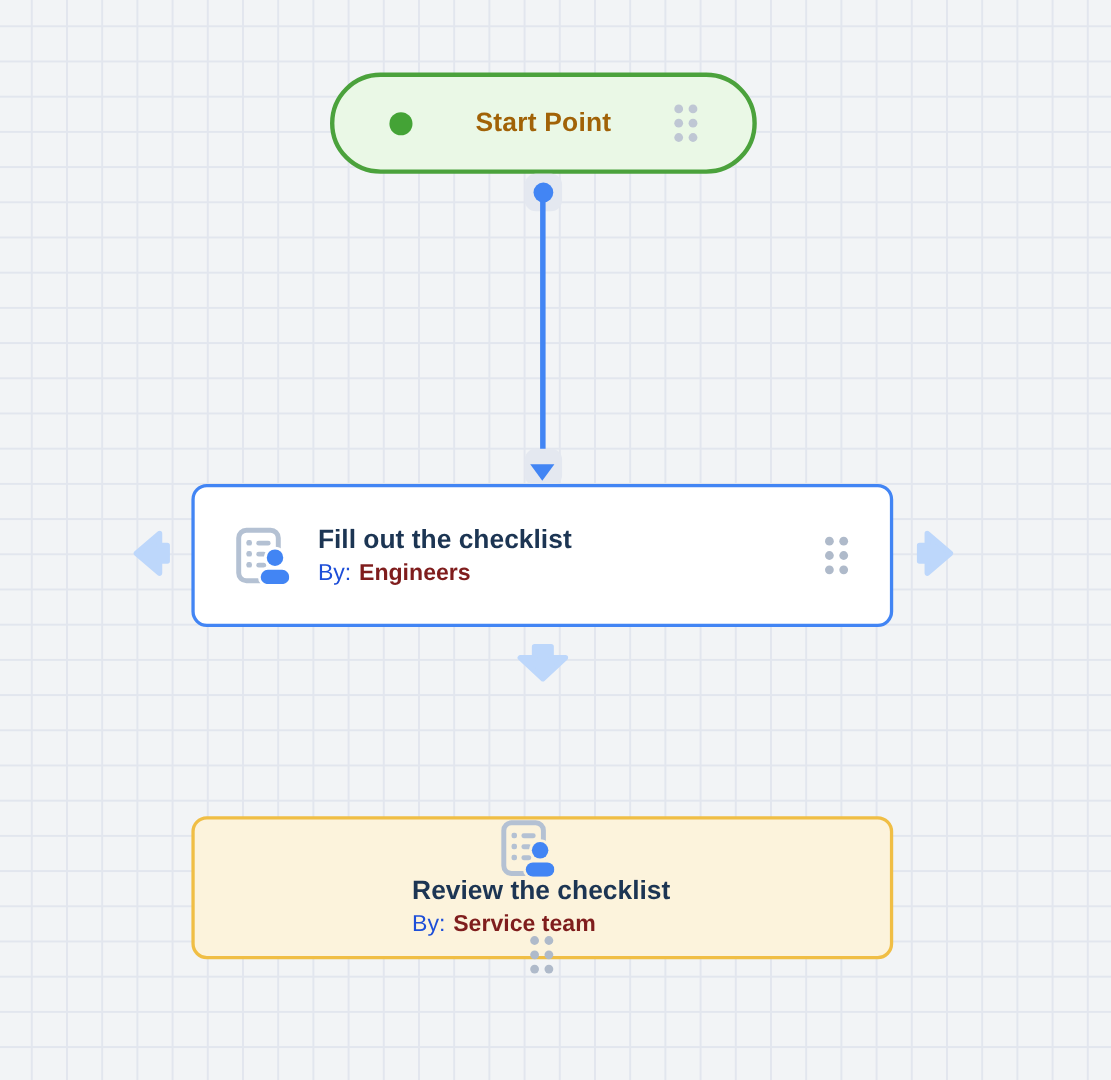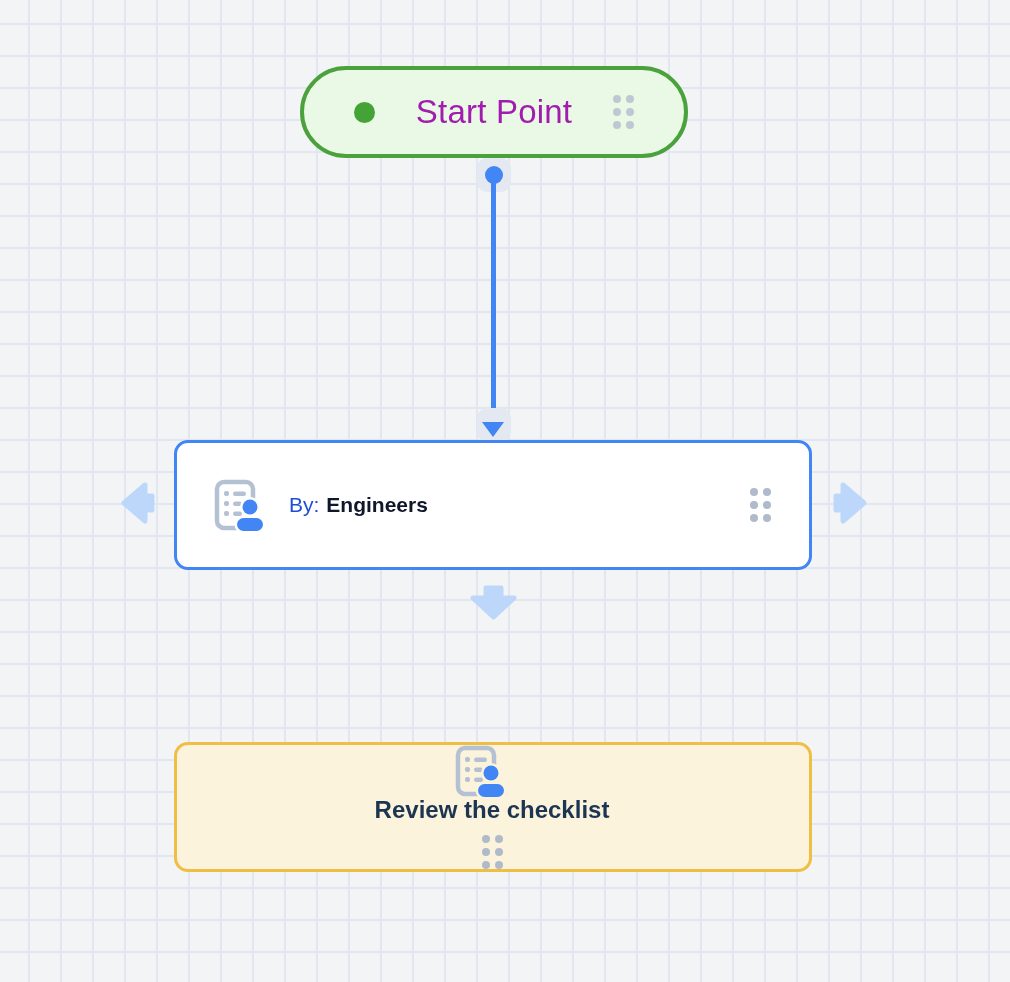--- a/index.html
+++ b/index.html
@@ -19,36 +19,36 @@
 
   .node { position: absolute; box-sizing: border-box; display: flex; align-items: center; }
 
   
   .node-start {
     left: 300px; top: 66px; width: 388px; height: 92px;
     background: #EAF8E6; border: 4px solid #4BA23C; border-radius: 46px;
     padding: 0 50px; justify-content: space-between;
   }
   .start-dot { width: 21px; height: 21px; border-radius: 50%; background: #44A336; }
-  .start-label { font-size: 33px; font-weight: 400; color: #a21caf; letter-spacing: .2px; }
+  .start-label { font-size: 24px; font-weight: 700; color: #a16207; letter-spacing: .2px; }
 
   
   .node-task {
     left: 174px; width: 638px; height: 130px;
     border-radius: 14px; padding: 0 38px 0 36px;
   }
   .node-fill   { top: 440px; background: #FFFFFF; border: 3px solid #4285F4; --icon-gap: #FFFFFF; }
   .node-review { top: 742px; background: #FCF3DC; border: 3px solid #F0BE45; flex-direction: column; --icon-gap: #FCF3DC; }
 
   .task-icon { width: 50px; height: 52px; margin-right: 26px; flex: 0 0 auto; }
   .task-text { flex: 1; display: flex; flex-direction: column; gap: 5px; }
   .task-title { font-size: 24px; font-weight: 700; color: #1C3553; line-height: 1.1; }
   .task-sub { font-size: 21px; line-height: 1.1; }
   .by-label { color: #1d4ed8; font-weight: 400; margin-right: 7px; }
-  .assignee { color: #0f172a; font-weight: 700; }
+  .assignee { color: #7f1d1d; font-weight: 700; }
 
   
   .drag-handle {
     display: grid; grid-template-columns: 8px 8px; grid-auto-rows: 8px;
     gap: 5px; cursor: grab; flex: 0 0 auto;
   }
   .drag-handle i { display: block; width: 8px; height: 8px; border-radius: 50%; background: #AFBACA; }
   .node-start .drag-handle i { background: #BFC7D4; }
 
   
@@ -118,20 +118,21 @@
       <rect x="11" y="12" width="5" height="5" rx="2" fill="#B4C1D3"></rect>
       <rect x="20" y="12.5" width="13" height="4.5" rx="2.2" fill="#B4C1D3"></rect>
       <rect x="11" y="22" width="5" height="5" rx="2" fill="#B4C1D3"></rect>
       <rect x="20" y="22.5" width="9" height="4.5" rx="2.2" fill="#B4C1D3"></rect>
       <rect x="11" y="32" width="5" height="5" rx="2" fill="#B4C1D3"></rect>
       <rect x="20" y="32.5" width="9" height="4.5" rx="2.2" fill="#B4C1D3"></rect>
       <circle cx="37" cy="28" r="7.5" fill="#4285F4" style="stroke: var(--icon-gap); stroke-width: 5;" paint-order="stroke"></circle>
       <rect x="24" y="39" width="26" height="13" rx="6.5" fill="#4285F4" style="stroke: var(--icon-gap); stroke-width: 5;" paint-order="stroke"></rect>
     </svg>
     <div class="task-text">
+      <span class="task-title">Fill out the checklist</span>
       <span class="task-sub"><span class="by-label">By:</span><span class="assignee">Engineers</span></span>
     </div>
     <span class="drag-handle">
         <i></i>
         <i></i>
         <i></i>
         <i></i>
         <i></i>
         <i></i>
       </span>
@@ -144,20 +145,21 @@
       <rect x="20" y="12.5" width="13" height="4.5" rx="2.2" fill="#B4C1D3"></rect>
       <rect x="11" y="22" width="5" height="5" rx="2" fill="#B4C1D3"></rect>
       <rect x="20" y="22.5" width="9" height="4.5" rx="2.2" fill="#B4C1D3"></rect>
       <rect x="11" y="32" width="5" height="5" rx="2" fill="#B4C1D3"></rect>
       <rect x="20" y="32.5" width="9" height="4.5" rx="2.2" fill="#B4C1D3"></rect>
       <circle cx="37" cy="28" r="7.5" fill="#4285F4" style="stroke: var(--icon-gap); stroke-width: 5;" paint-order="stroke"></circle>
       <rect x="24" y="39" width="26" height="13" rx="6.5" fill="#4285F4" style="stroke: var(--icon-gap); stroke-width: 5;" paint-order="stroke"></rect>
     </svg>
     <div class="task-text">
       <span class="task-title">Review the checklist</span>
+      <span class="task-sub"><span class="by-label">By:</span><span class="assignee">Service team</span></span>
     </div>
     <span class="drag-handle">
         <i></i>
         <i></i>
         <i></i>
         <i></i>
         <i></i>
         <i></i>
       </span>
   </div>

